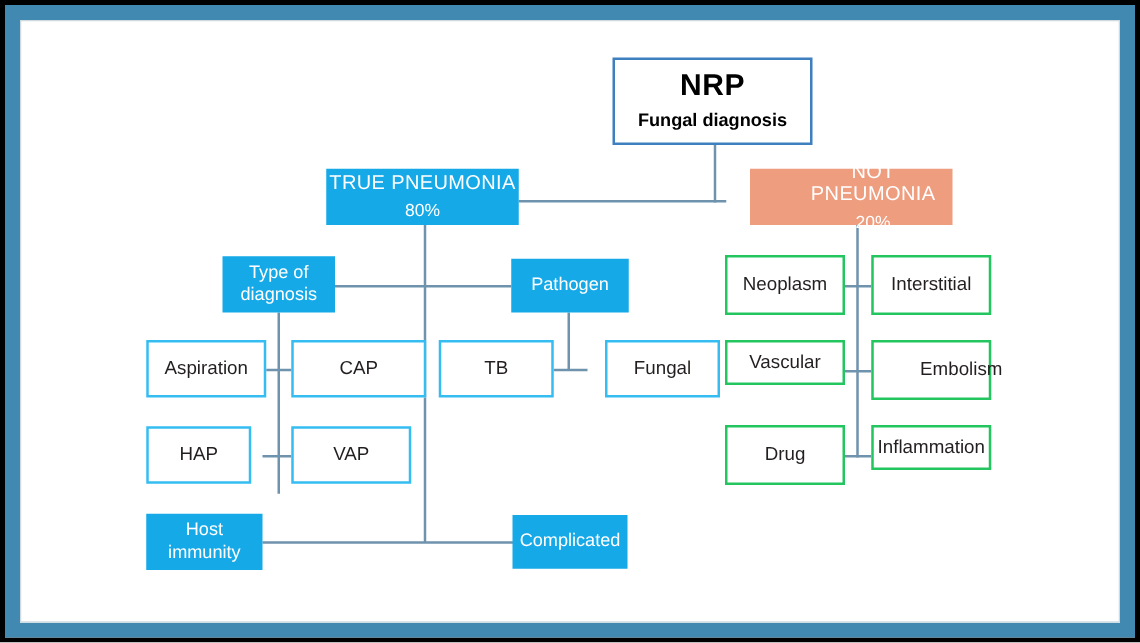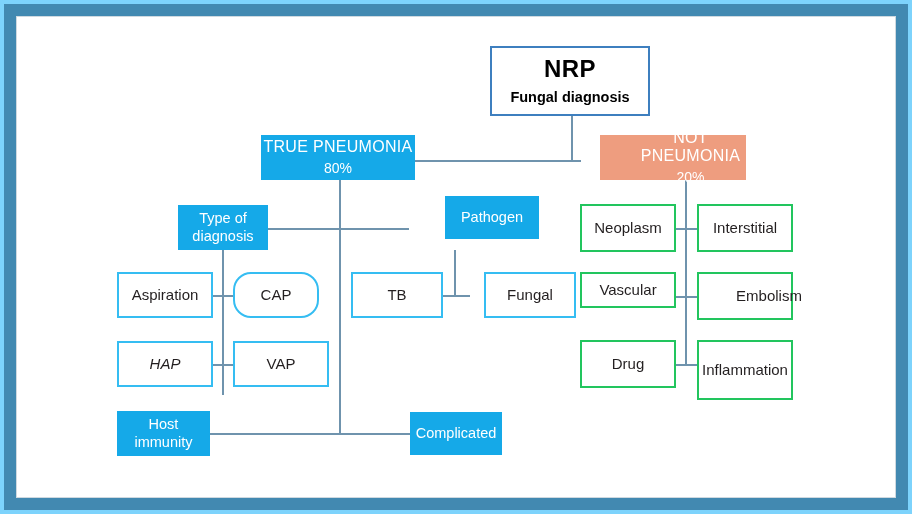--- a/index.html
+++ b/index.html
@@ -8,21 +8,21 @@
     background: #ffffff;
   }
   body {
     font-family: "Liberation Sans", sans-serif;
   }
 
   #canvas {
     position: relative;
     width: 912px;
     height: 514px;
-    background: #7dd3fc;
+    background: #000000;
     overflow: hidden;
   }
 
   
   #frame {
     position: absolute;
     left: 4px;
     top: 4px;
     width: 904px;
     height: 506px;
@@ -157,42 +157,42 @@
   <div class="node root-box" style="left:490px; top:46px; width:160px; height:70px;">
     <div class="root-title">NRP</div>
     <div class="root-sub">Fungal diagnosis</div>
   </div>
 
   <div class="node blue-fill header-box" style="left:261px; top:135px; width:154px; height:45px;">
     <div class="hdr-title">TRUE PNEUMONIA</div>
     <div class="hdr-pct">80%</div>
   </div>
 
-  <div class="node salmon-fill header-box" style="left:600px; top:135px; width:146px; height:45px;padding-left:35px;">
+  <div class="node salmon-fill header-box" style="left:600px; top:135px; width:162px; height:45px;padding-left:35px;">
     <div class="hdr-title">NOT PNEUMONIA</div>
     <div class="hdr-pct">20%</div>
   </div>
 
   <div class="node blue-fill two-line" style="left:178px; top:205px; width:90px; height:45px; flex-direction:column;">
     <div>Type of</div>
     <div>diagnosis</div>
   </div>
 
-  <div class="node blue-fill" style="left:409px; top:196px; width:94px; height:43px;margin-left:36px;">
+  <div class="node blue-fill" style="left:409px; top:207px; width:94px; height:43px;">
     <span>Pathogen</span>
   </div>
 
   <div class="node blue-outline" style="left:117px; top:272px; width:96px; height:46px;">
     <span>Aspiration</span>
   </div>
-  <div class="node blue-outline" style="left:233px; top:272px; width:86px; height:46px;border-radius:18px;">
+  <div class="node blue-outline" style="left:233px; top:272px; width:108px; height:46px;">
     <span>CAP</span>
   </div>
 
-  <div class="node blue-outline" style="left:117px; top:341px; width:96px; height:46px;font-style:italic;">
+  <div class="node blue-outline" style="left:117px; top:341px; width:84px; height:46px;">
     <span>HAP</span>
   </div>
   <div class="node blue-outline" style="left:233px; top:341px; width:96px; height:46px;">
     <span>VAP</span>
   </div>
 
   <div class="node blue-outline" style="left:351px; top:272px; width:92px; height:46px;">
     <span>TB</span>
   </div>
   <div class="node blue-outline" style="left:484px; top:272px; width:92px; height:46px;">
@@ -218,17 +218,17 @@
   <div class="node salmon-outline" style="left:580px; top:272px; width:96px; height:36px;">
     <span>Vascular</span>
   </div>
   <div class="node salmon-outline" style="left:697px; top:272px; width:96px; height:48px;padding-left:48px;">
     <span>Embolism</span>
   </div>
 
   <div class="node salmon-outline" style="left:580px; top:340px; width:96px; height:48px;">
     <span>Drug</span>
   </div>
-  <div class="node salmon-outline" style="left:697px; top:340px; width:96px; height:60px;">
+  <div class="node salmon-outline" style="left:697px; top:340px; width:96px; height:36px;">
     <span>Inflammation</span>
   </div>
 
 </div>
 
 </body></html>

